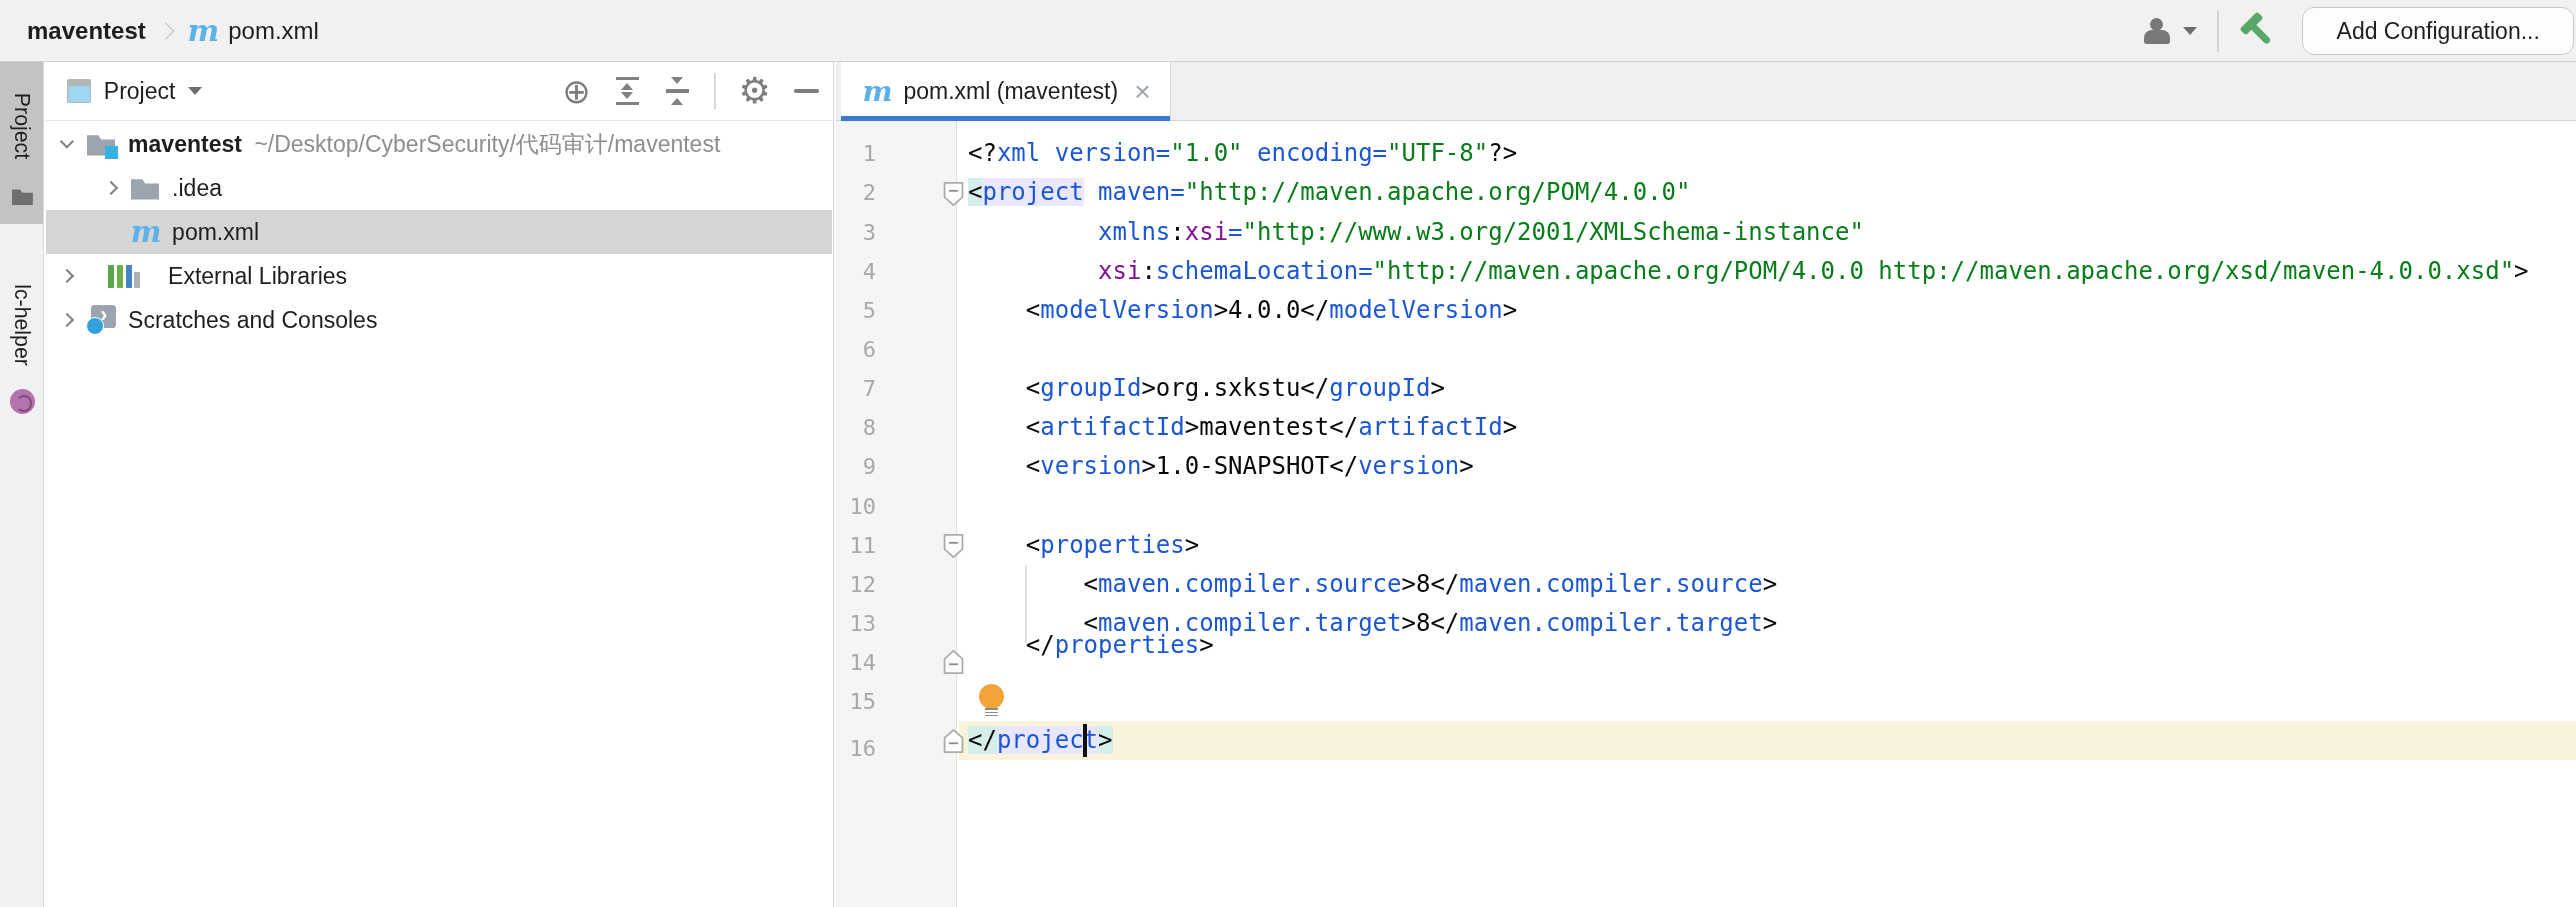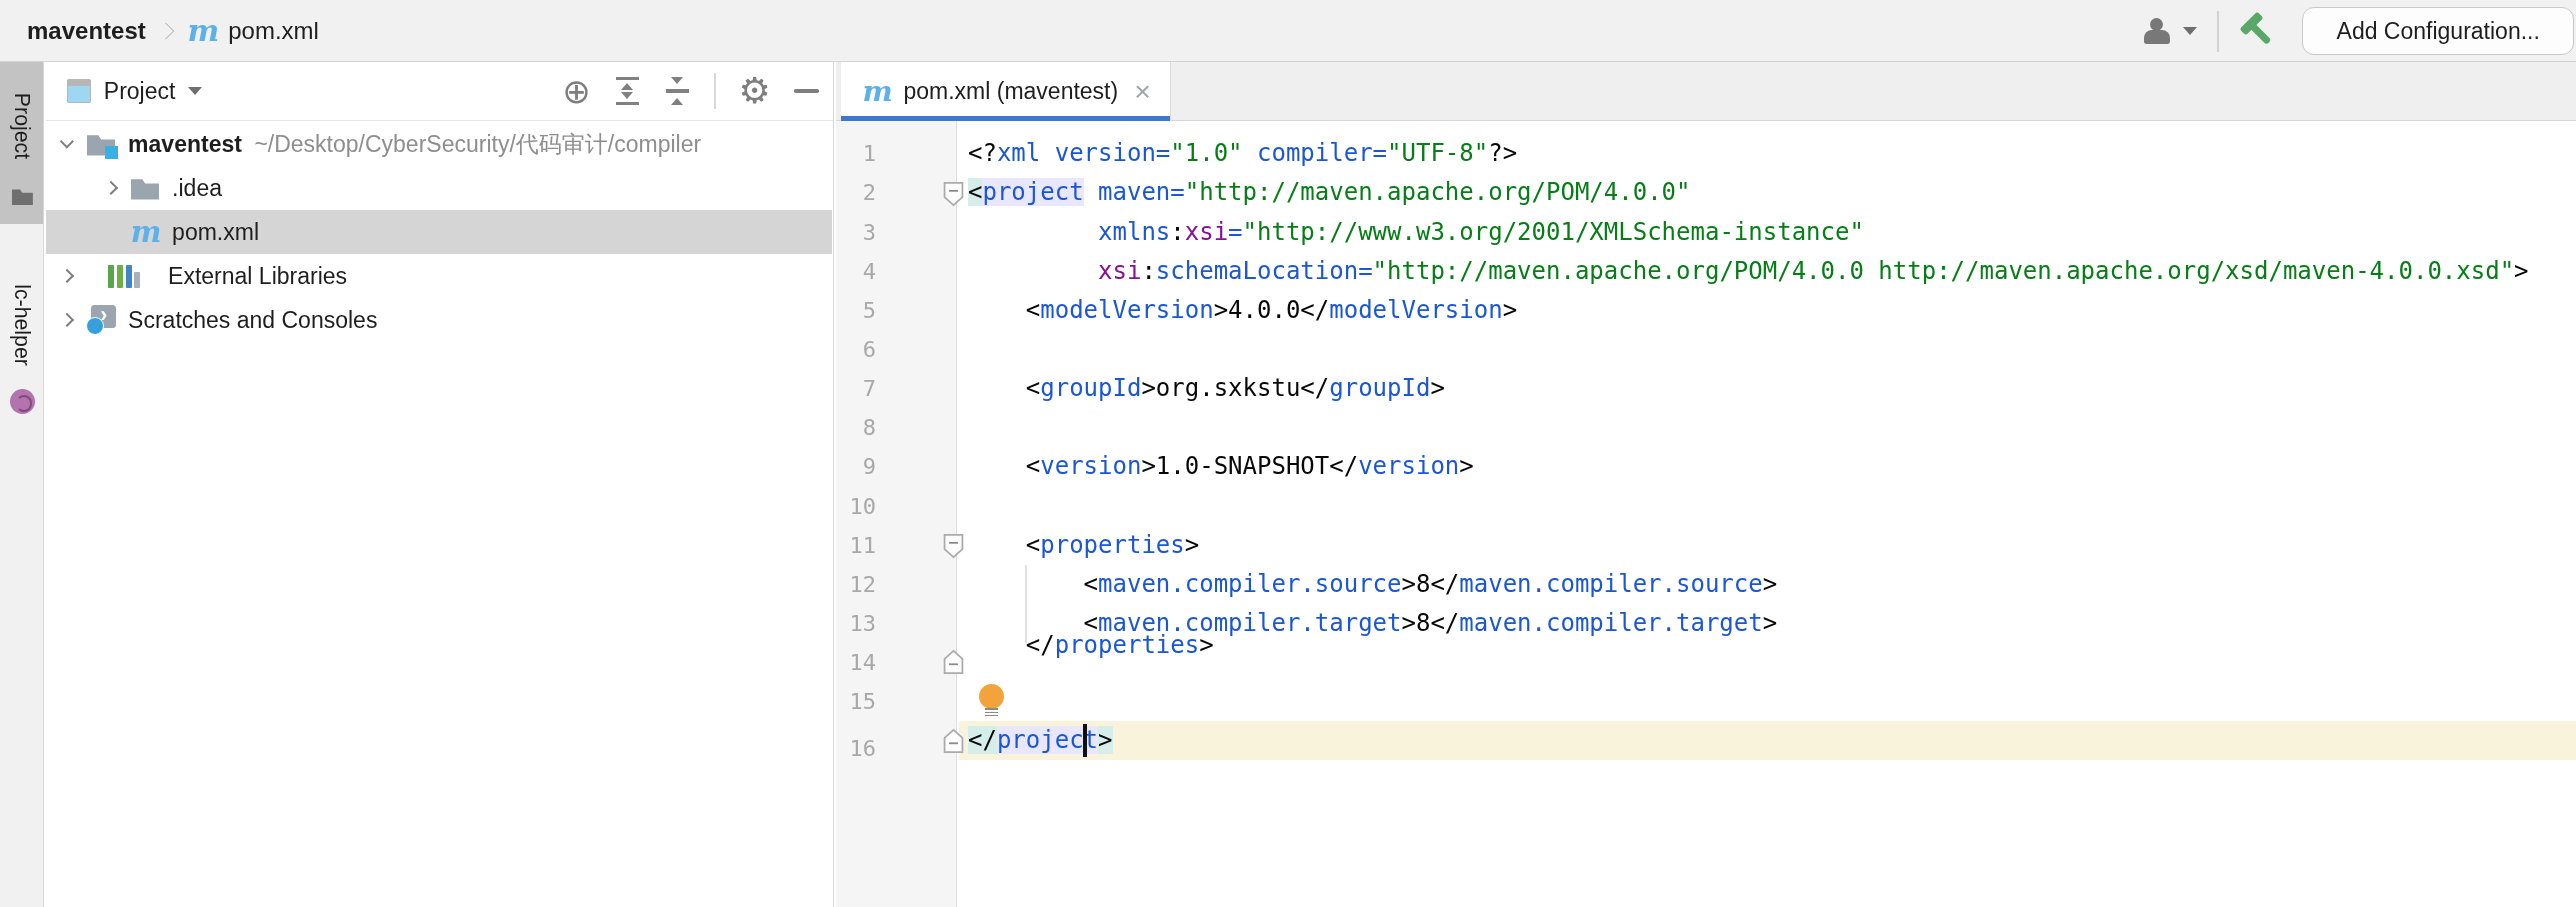--- a/index.html
+++ b/index.html
@@ -195,21 +195,21 @@
         <span class="minus-icon"></span>
       </div>
     </div>
     <div id="tree">
         <div class="trow" style="padding-left: 9px;">
           <span class="chevbox">
             <i class="chev down"></i>
           </span>
           <span class="ticon project-folder"></span>
           <span class="tlabel bold">maventest</span>
-          <span class="tpath">~/Desktop/CyberSecurity/代码审计/compiler</span>
+          <span class="tpath">~/Desktop/CyberSecurity/代码审计/maventest</span>
         </div>
         <div class="trow" style="padding-left: 53px;">
           <span class="chevbox">
             <i class="chev right"></i>
           </span>
           <span class="ticon folder"></span>
           <span class="tlabel">.idea</span>
         </div>
         <div class="trow sel" style="padding-left: 53px;">
           <span class="chevbox"></span>
@@ -245,38 +245,39 @@
         <span class="tab-title">pom.xml (maventest)</span>
         <span class="tab-close">×</span>
       </div>
     </div>
     <div id="code-area">
       <div id="gutter-bg"></div>
 
     <div class="cur-line" style="top: 600px;"></div>
         <div class="iguide" style="left: 189px; top: 444px; height: 78px;"></div>
         <div class="gut-num" style="top: 13.3px;">1</div>
-        <div class="cl" style="top: 13.3px;"><span class="c-p">&lt;?</span><span class="c-t">xml</span><span class="c-p"> </span><span class="c-a">version=</span><span class="c-s">"1.0"</span><span class="c-p"> </span><span class="c-a">compiler=</span><span class="c-s">"UTF-8"</span><span class="c-p">?&gt;</span></div>
+        <div class="cl" style="top: 13.3px;"><span class="c-p">&lt;?</span><span class="c-t">xml</span><span class="c-p"> </span><span class="c-a">version=</span><span class="c-s">"1.0"</span><span class="c-p"> </span><span class="c-a">encoding=</span><span class="c-s">"UTF-8"</span><span class="c-p">?&gt;</span></div>
         <div class="gut-num" style="top: 52px;">2</div>
         <div class="fold" style="top: 59px;"><svg width="25" height="27" viewBox="0 0 28 30">
             <path d="M4 3 h20 v16 l-10 9 l-10 -9 z" fill="#fdfdfd" stroke="#ababab" stroke-width="2"></path>
             <line x1="9" y1="12" x2="19" y2="12" stroke="#8a8a8a" stroke-width="2"></line>
           </svg></div>
         <div class="cl" style="top: 52px;"><span class="c-p bg-teal">&lt;</span><span class="c-t bg-lav">project</span><span class="c-p"> </span><span class="c-a">maven=</span><span class="c-s">"http://maven.apache.org/POM/4.0.0"</span></div>
         <div class="gut-num" style="top: 92px;">3</div>
         <div class="cl" style="top: 92px;"><span class="c-p">         </span><span class="c-a">xmlns</span><span class="c-p">:</span><span class="c-n">xsi</span><span class="c-a">=</span><span class="c-s">"http://www.w3.org/2001/XMLSchema-instance"</span></div>
         <div class="gut-num" style="top: 131px;">4</div>
         <div class="cl" style="top: 131px;"><span class="c-p">         </span><span class="c-n">xsi</span><span class="c-p">:</span><span class="c-a">schemaLocation=</span><span class="c-s">"http://maven.apache.org/POM/4.0.0 http://maven.apache.org/xsd/maven-4.0.0.xsd"</span><span class="c-p">&gt;</span></div>
         <div class="gut-num" style="top: 170px;">5</div>
         <div class="cl" style="top: 170px;"><span class="c-p">    &lt;</span><span class="c-t">modelVersion</span><span class="c-p">&gt;4.0.0&lt;/</span><span class="c-t">modelVersion</span><span class="c-p">&gt;</span></div>
         <div class="gut-num" style="top: 209px;">6</div>
         <div class="cl" style="top: 209px;"></div>
         <div class="gut-num" style="top: 248px;">7</div>
         <div class="cl" style="top: 248px;"><span class="c-p">    &lt;</span><span class="c-t">groupId</span><span class="c-p">&gt;org.sxkstu&lt;/</span><span class="c-t">groupId</span><span class="c-p">&gt;</span></div>
         <div class="gut-num" style="top: 287px;">8</div>
+        <div class="cl" style="top: 287px;"><span class="c-p">    &lt;</span><span class="c-t">artifactId</span><span class="c-p">&gt;maventest&lt;/</span><span class="c-t">artifactId</span><span class="c-p">&gt;</span></div>
         <div class="gut-num" style="top: 326px;">9</div>
         <div class="cl" style="top: 326px;"><span class="c-p">    &lt;</span><span class="c-t">version</span><span class="c-p">&gt;1.0-SNAPSHOT&lt;/</span><span class="c-t">version</span><span class="c-p">&gt;</span></div>
         <div class="gut-num" style="top: 366px;">10</div>
         <div class="cl" style="top: 366px;"></div>
         <div class="gut-num" style="top: 405px;">11</div>
         <div class="fold" style="top: 411px;"><svg width="25" height="27" viewBox="0 0 28 30">
             <path d="M4 3 h20 v16 l-10 9 l-10 -9 z" fill="#fdfdfd" stroke="#ababab" stroke-width="2"></path>
             <line x1="9" y1="12" x2="19" y2="12" stroke="#8a8a8a" stroke-width="2"></line>
           </svg></div>
         <div class="cl" style="top: 405px;"><span class="c-p">    &lt;</span><span class="c-t">properties</span><span class="c-p">&gt;</span></div>

